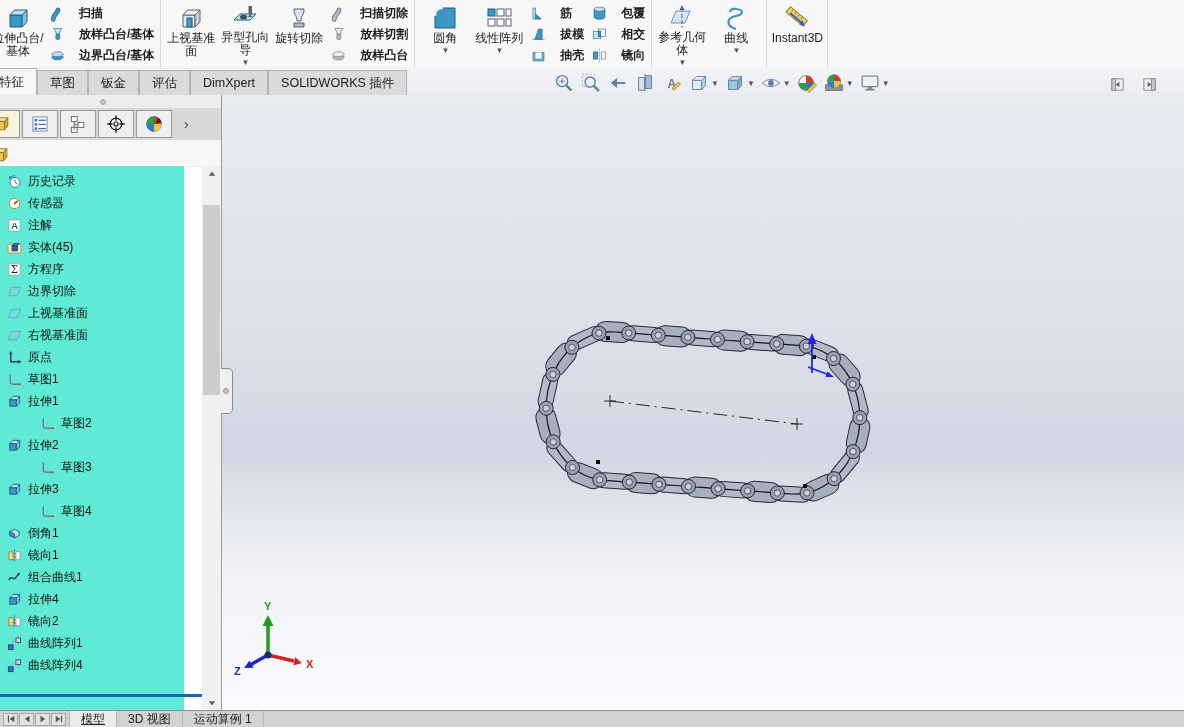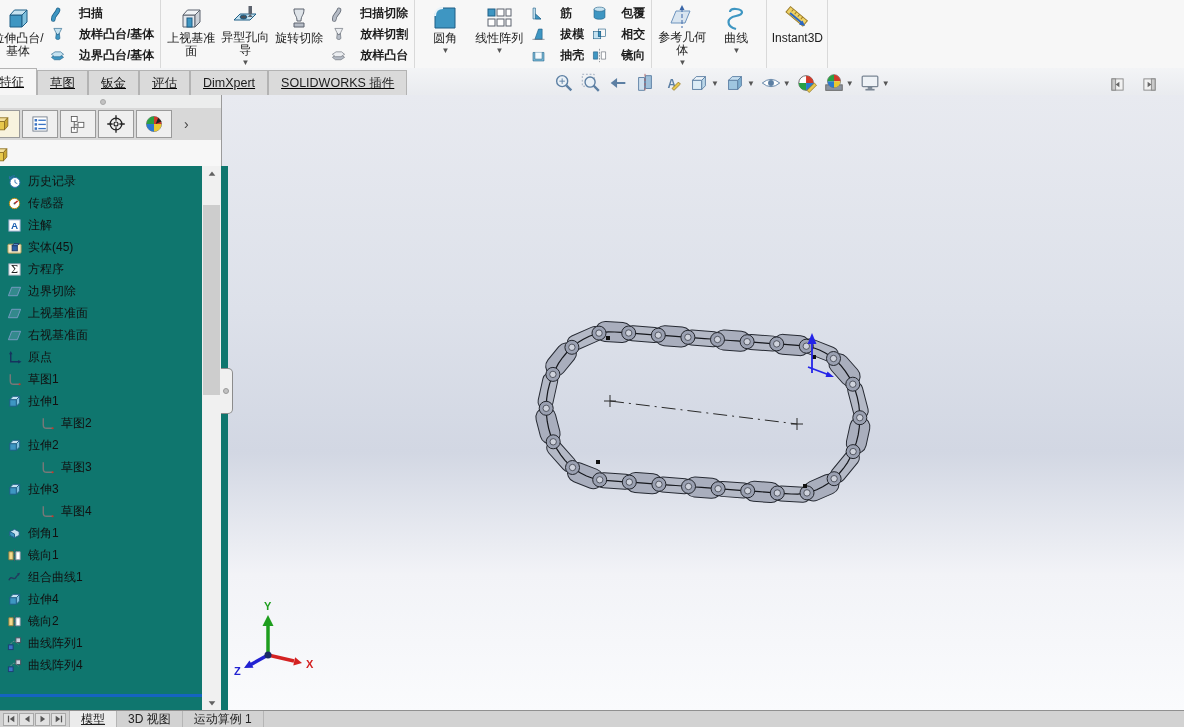--- a/index.html
+++ b/index.html
@@ -10,21 +10,21 @@
           border-bottom:1px solid #cfcfcf;display:flex;overflow:hidden;}
   .rib-group{display:flex;align-items:stretch;padding:1px 3px;border-right:1px solid #d9d9d9;flex:0 0 auto;}
   .rib-big{width:54px;display:flex;flex-direction:column;align-items:center;padding-top:2px;cursor:pointer;}
   .rib-big .ric{height:29px;display:flex;align-items:center;justify-content:center;}
   .rib-lbl{font-size:12px;line-height:13px;text-align:center;color:#1c1c1c;width:52px;word-break:break-all;}
   .dd{font-size:8px;color:#555;line-height:9px;margin-top:1px;}
   .rib-col{display:flex;flex-direction:column;justify-content:center;margin-left:1px;}
   .rib-small{display:flex;align-items:center;gap:13px;font-size:12px;color:#1c1c1c;height:21px;padding:0 3px;cursor:pointer;white-space:nowrap;font-weight:bold;}
   
   .tabstrip{position:absolute;left:0;top:68px;width:1184px;height:27px;
-            background:linear-gradient(#f3f4f6,#e9ebef);display:flex;align-items:flex-end;overflow:hidden;text-decoration:underline;}
+            background:linear-gradient(#f3f4f6,#e9ebef);display:flex;align-items:flex-end;overflow:hidden;}
   .ctab{height:24px;display:flex;align-items:center;padding:0 12px;font-size:12.5px;color:#1c1c1c;
         background:#dadada;border:1px solid #b3b3b3;border-bottom:none;cursor:pointer;white-space:nowrap;}
   .ctab.active{background:#f6f6f6;height:26px;}
   .headsup{position:absolute;top:71px;left:552px;height:24px;display:flex;align-items:center;gap:3px;}
   .hu-btn{display:flex;align-items:center;cursor:pointer;padding:0 1px;}
   .panel-toggles{position:absolute;top:77px;left:1110px;display:flex;gap:17px;}
   .ptg{width:15px;height:15px;cursor:pointer;}
   
   .main{position:absolute;top:95px;left:0;width:1184px;height:615px;}
   .viewport{position:absolute;left:222px;top:0;width:962px;height:615px;
@@ -33,21 +33,21 @@
   
   .fm-panel{position:absolute;left:0;top:0;width:222px;height:615px;background:#fff;border-right:1px solid #9b9b9b;box-sizing:border-box;}
   .fm-grip{position:absolute;left:0;top:0;width:221px;height:13px;background:#eceded;border-bottom:1px solid #d6d6d6;cursor:row-resize;}
   .fm-grip .dot{position:absolute;left:100px;top:4px;width:6px;height:6px;border-radius:50%;background:#c2c2c2;border:1px solid #a8a8a8;box-sizing:border-box;}
   .fm-tabs{position:absolute;left:0;top:13px;width:221px;height:32px;background:#d8d8d8;display:flex;align-items:center;overflow:hidden;}
   .fm-tab{width:36px;height:28px;background:#efefef;border:1px solid #9a9a9a;box-sizing:border-box;
           display:flex;align-items:center;justify-content:center;margin-right:2px;cursor:pointer;flex:0 0 auto;}
   .fm-tab.active{background:#f8f3de;margin-left:-16px;}
   .fm-chevron{margin-left:10px;color:#444;font-size:14px;cursor:pointer;}
   .fm-namerow{position:absolute;left:0;top:45px;width:221px;height:26px;background:#f7f7f7;border-bottom:1px solid #ececec;overflow:hidden;}
-  .fm-tree{position:absolute;left:0;top:71px;width:228px;height:544px;background:#0f766e;overflow:hidden;padding-top:4px;box-sizing:border-box;}
+  .fm-tree{position:absolute;left:0;top:71px;width:184px;height:544px;background:#5eead4;overflow:hidden;padding-top:4px;box-sizing:border-box;}
   .tree-item{display:flex;align-items:center;height:22px;gap:6px;padding-left:7px;font-size:12px;color:#111;cursor:pointer;white-space:nowrap;}
   .tree-item.ind{padding-left:40px;}
   .tree-item .tic{flex:0 0 auto;display:flex;}
   .rollback{position:absolute;left:0;top:599px;width:202px;height:3px;background:#1564c0;cursor:row-resize;}
   .fm-scroll{position:absolute;left:202px;top:71px;width:19px;height:544px;background:#f0f0f0;}
   .sc-btn{position:absolute;left:1px;width:17px;height:15px;display:flex;align-items:center;justify-content:center;cursor:pointer;}
   .sc-thumb{position:absolute;left:1px;top:39px;width:17px;height:190px;background:#cdcdcd;cursor:pointer;}
   .splitter-grip{position:absolute;left:221px;top:273px;width:12px;height:46px;background:#f0f0f0;border:1px solid #8c8c8c;
                  border-left:none;border-radius:0 5px 5px 0;box-sizing:border-box;cursor:col-resize;}
   .splitter-grip .dot{position:absolute;left:2px;top:19px;width:6px;height:6px;border-radius:50%;background:#c2c2c2;border:1px solid #9a9a9a;box-sizing:border-box;}

